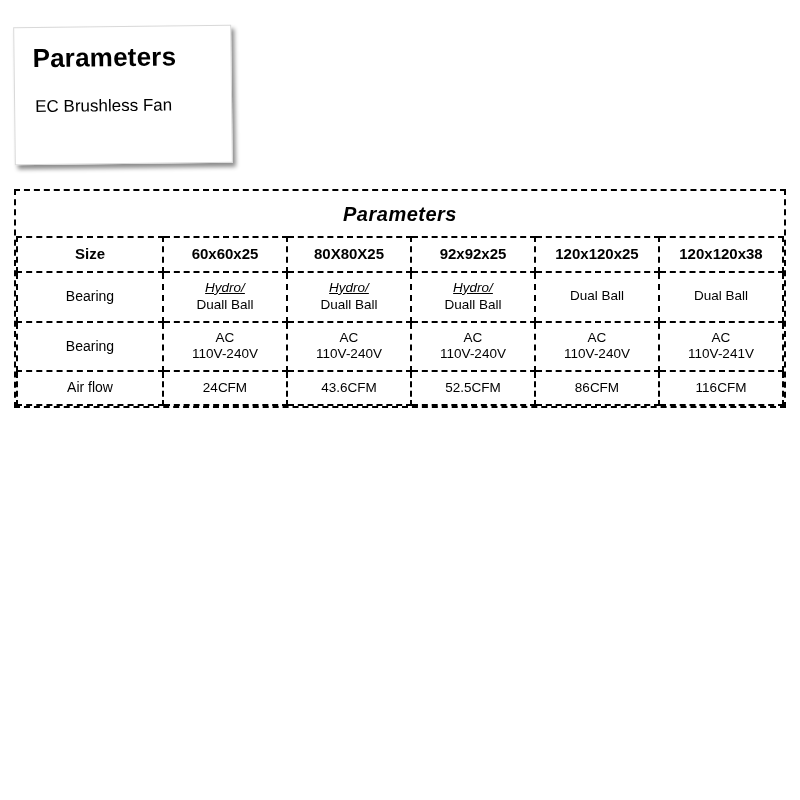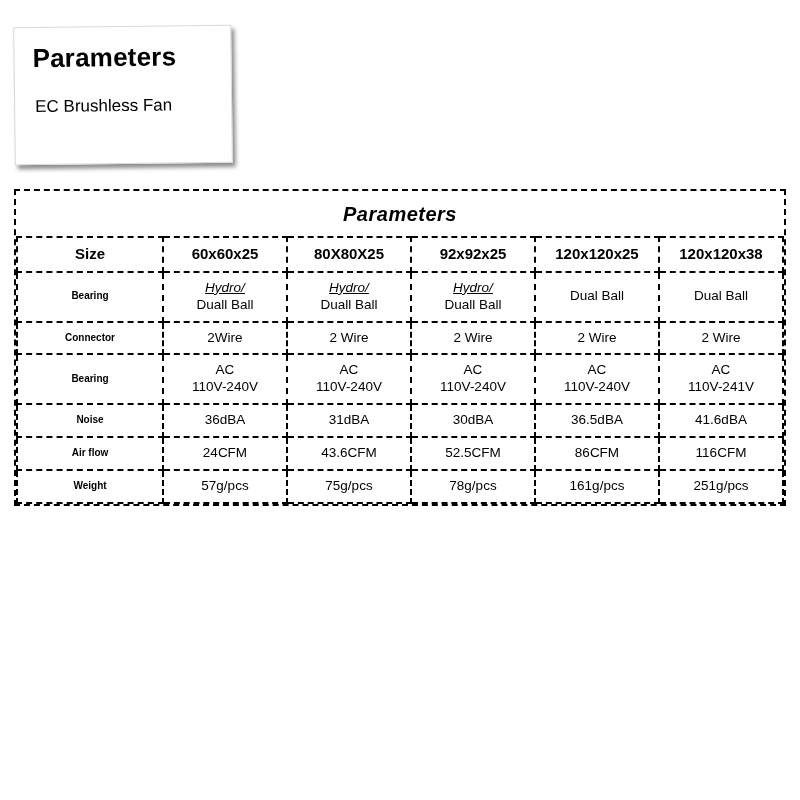--- a/index.html
+++ b/index.html
@@ -72,22 +72,22 @@
   }
   td {
     border: 2px dashed #000;
     text-align: center;
     vertical-align: middle;
     font-size: 13.5px;
     padding: 7px 2px;
     line-height: 1.25;
   }
   td.rowlabel {
-    font-weight: bold;
-    font-size: 10px;
+    font-weight: normal;
+    font-size: 14px;
     width: 140px;
   }
   td.colhead {
     font-weight: bold;
     font-size: 15px;
     margin-top: 35px;
   }
   .u {
     text-decoration: underline;
     font-style: italic;
@@ -129,38 +129,20 @@
             <span class="cell-line">Duall Ball</span>
           </td>
           <td>
             <span class="cell-line">Dual Ball</span>
           </td>
           <td>
             <span class="cell-line">Dual Ball</span>
           </td>
         </tr>
         <tr>
-          <td class="rowlabel">Connector</td>
-          <td>
-            <span class="cell-line">2Wire</span>
-          </td>
-          <td>
-            <span class="cell-line">2 Wire</span>
-          </td>
-          <td>
-            <span class="cell-line">2 Wire</span>
-          </td>
-          <td>
-            <span class="cell-line">2 Wire</span>
-          </td>
-          <td>
-            <span class="cell-line">2 Wire</span>
-          </td>
-        </tr>
-        <tr>
           <td class="rowlabel">Bearing</td>
           <td>
             <span class="cell-line">AC</span>
             <span class="cell-line">110V-240V</span>
           </td>
           <td>
             <span class="cell-line">AC</span>
             <span class="cell-line">110V-240V</span>
           </td>
           <td>
@@ -170,68 +152,32 @@
           <td>
             <span class="cell-line">AC</span>
             <span class="cell-line">110V-240V</span>
           </td>
           <td>
             <span class="cell-line">AC</span>
             <span class="cell-line">110V-241V</span>
           </td>
         </tr>
         <tr>
-          <td class="rowlabel">Noise</td>
-          <td>
-            <span class="cell-line">36dBA</span>
-          </td>
-          <td>
-            <span class="cell-line">31dBA</span>
-          </td>
-          <td>
-            <span class="cell-line">30dBA</span>
-          </td>
-          <td>
-            <span class="cell-line">36.5dBA</span>
-          </td>
-          <td>
-            <span class="cell-line">41.6dBA</span>
-          </td>
-        </tr>
-        <tr>
           <td class="rowlabel">Air flow</td>
           <td>
             <span class="cell-line">24CFM</span>
           </td>
           <td>
             <span class="cell-line">43.6CFM</span>
           </td>
           <td>
             <span class="cell-line">52.5CFM</span>
           </td>
           <td>
             <span class="cell-line">86CFM</span>
           </td>
           <td>
             <span class="cell-line">116CFM</span>
           </td>
         </tr>
-        <tr>
-          <td class="rowlabel">Weight</td>
-          <td>
-            <span class="cell-line">57g/pcs</span>
-          </td>
-          <td>
-            <span class="cell-line">75g/pcs</span>
-          </td>
-          <td>
-            <span class="cell-line">78g/pcs</span>
-          </td>
-          <td>
-            <span class="cell-line">161g/pcs</span>
-          </td>
-          <td>
-            <span class="cell-line">251g/pcs</span>
-          </td>
-        </tr>
       </tbody>
   </table>
 </div>
 
 </body></html>

